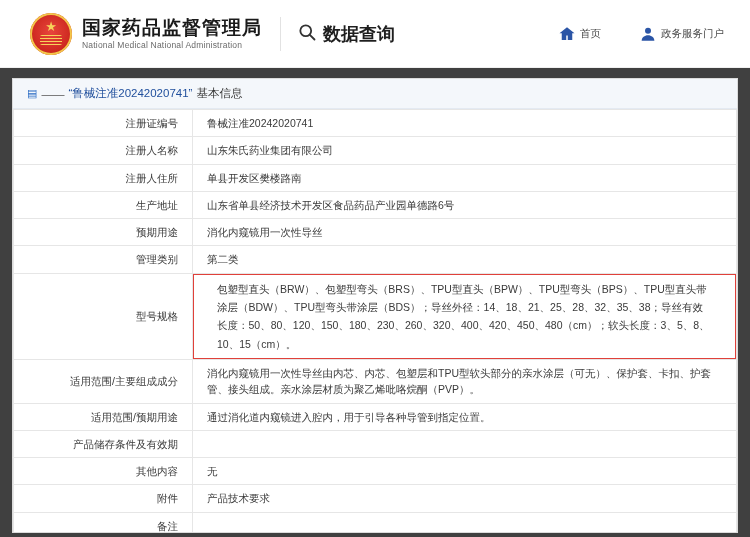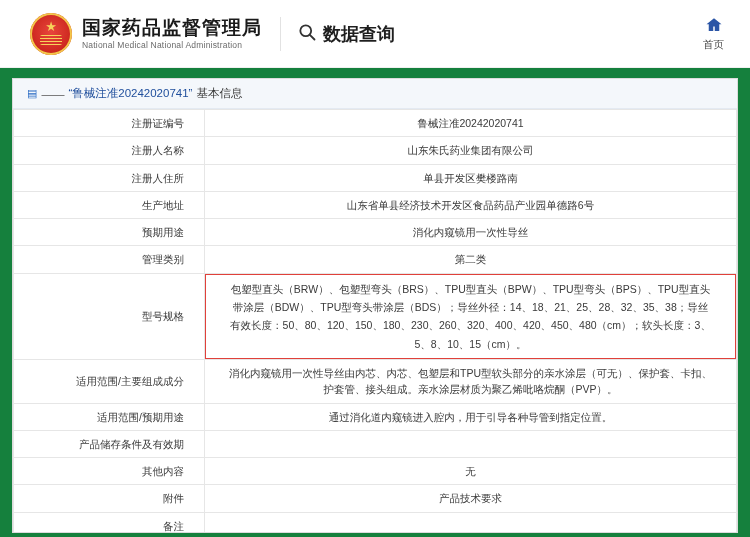--- a/index.html
+++ b/index.html
@@ -11,21 +11,21 @@
     width: 750px;
     height: 537px;
     font-family: "Liberation Sans", sans-serif;
     color: #333;
     overflow: hidden;
   }
   .page {
     position: relative;
     width: 750px;
     height: 537px;
-    background: #15803d;
+    background: #404040;
   }
 
   
   .header {
     height: 68px;
     background: #ffffff;
     display: flex;
     align-items: center;
     padding: 0 26px 0 30px;
     box-sizing: border-box;
@@ -99,21 +99,21 @@
     display: inline-block;
   }
   .header-right {
     margin-left: auto;
     display: flex;
     gap: 38px;
     align-items: flex-end;
   }
   .nav-item {
     display: flex;
-    flex-direction: column;
+    flex-direction: row;
     align-items: center;
     gap: 4px;
     font-size: 10.5px;
     color: #4a4a4a;
     cursor: pointer;
   }
   .nav-icon {
     width: 18px;
     height: 18px;
     color: #2b55a6;
@@ -148,35 +148,35 @@
   .crumb .plain { color: #333; }
 
   table.info {
     width: 100%;
     border-collapse: collapse;
     table-layout: fixed;
     font-size: 10.5px;
   }
   table.info td {
     border: 1px solid #e6e6e6;
-    padding: 5px 20px;
+    padding: 5px 14px;
     vertical-align: middle;
     line-height: 1.55;
     color: #3a3a3a;
   }
   td.label {
     width: 150px;
     text-align: right;
     color: #444;
     background: #fff;
     padding-right: 10px;
     white-space: nowrap;
   }
   td.value {
-    text-align: center;
+    text-align: left;
     color: #3a3a3a;
   }
   tr.highlight td.value {
     box-shadow: inset 0 0 0 1px #e0403a;
     padding: 6px 24px;
     line-height: 1.75;
   }
   .empty-val { color: #3a3a3a; }
 </style>
 </head>
@@ -202,20 +202,29 @@
     </div>
     <div class="header-right">
       <div class="nav-item">
         <span class="nav-icon">
           <svg viewBox="0 0 24 24" width="18" height="18" fill="#2b55a6">
             <path d="M12 3 2 11h3v9h6v-6h2v6h6v-9h3z"></path>
           </svg>
         </span>
         <span>首页</span>
       </div>
+      <div class="nav-item">
+        <span class="nav-icon">
+          <svg viewBox="0 0 24 24" width="18" height="18" fill="#2b55a6">
+            <circle cx="12" cy="7.5" r="4"></circle>
+            <path d="M3.5 21c0-4.5 4-7.5 8.5-7.5s8.5 3 8.5 7.5z"></path>
+          </svg>
+        </span>
+        <span>政务服务门户</span>
+      </div>
     </div>
   </div>
 
   <div class="panel">
 
     <div class="crumb">
       <span class="doc-icon">▤</span>
       <span class="sep">——</span>
       <span class="hl">“鲁械注准20242020741”</span>
       <span class="plain">基本信息</span>

